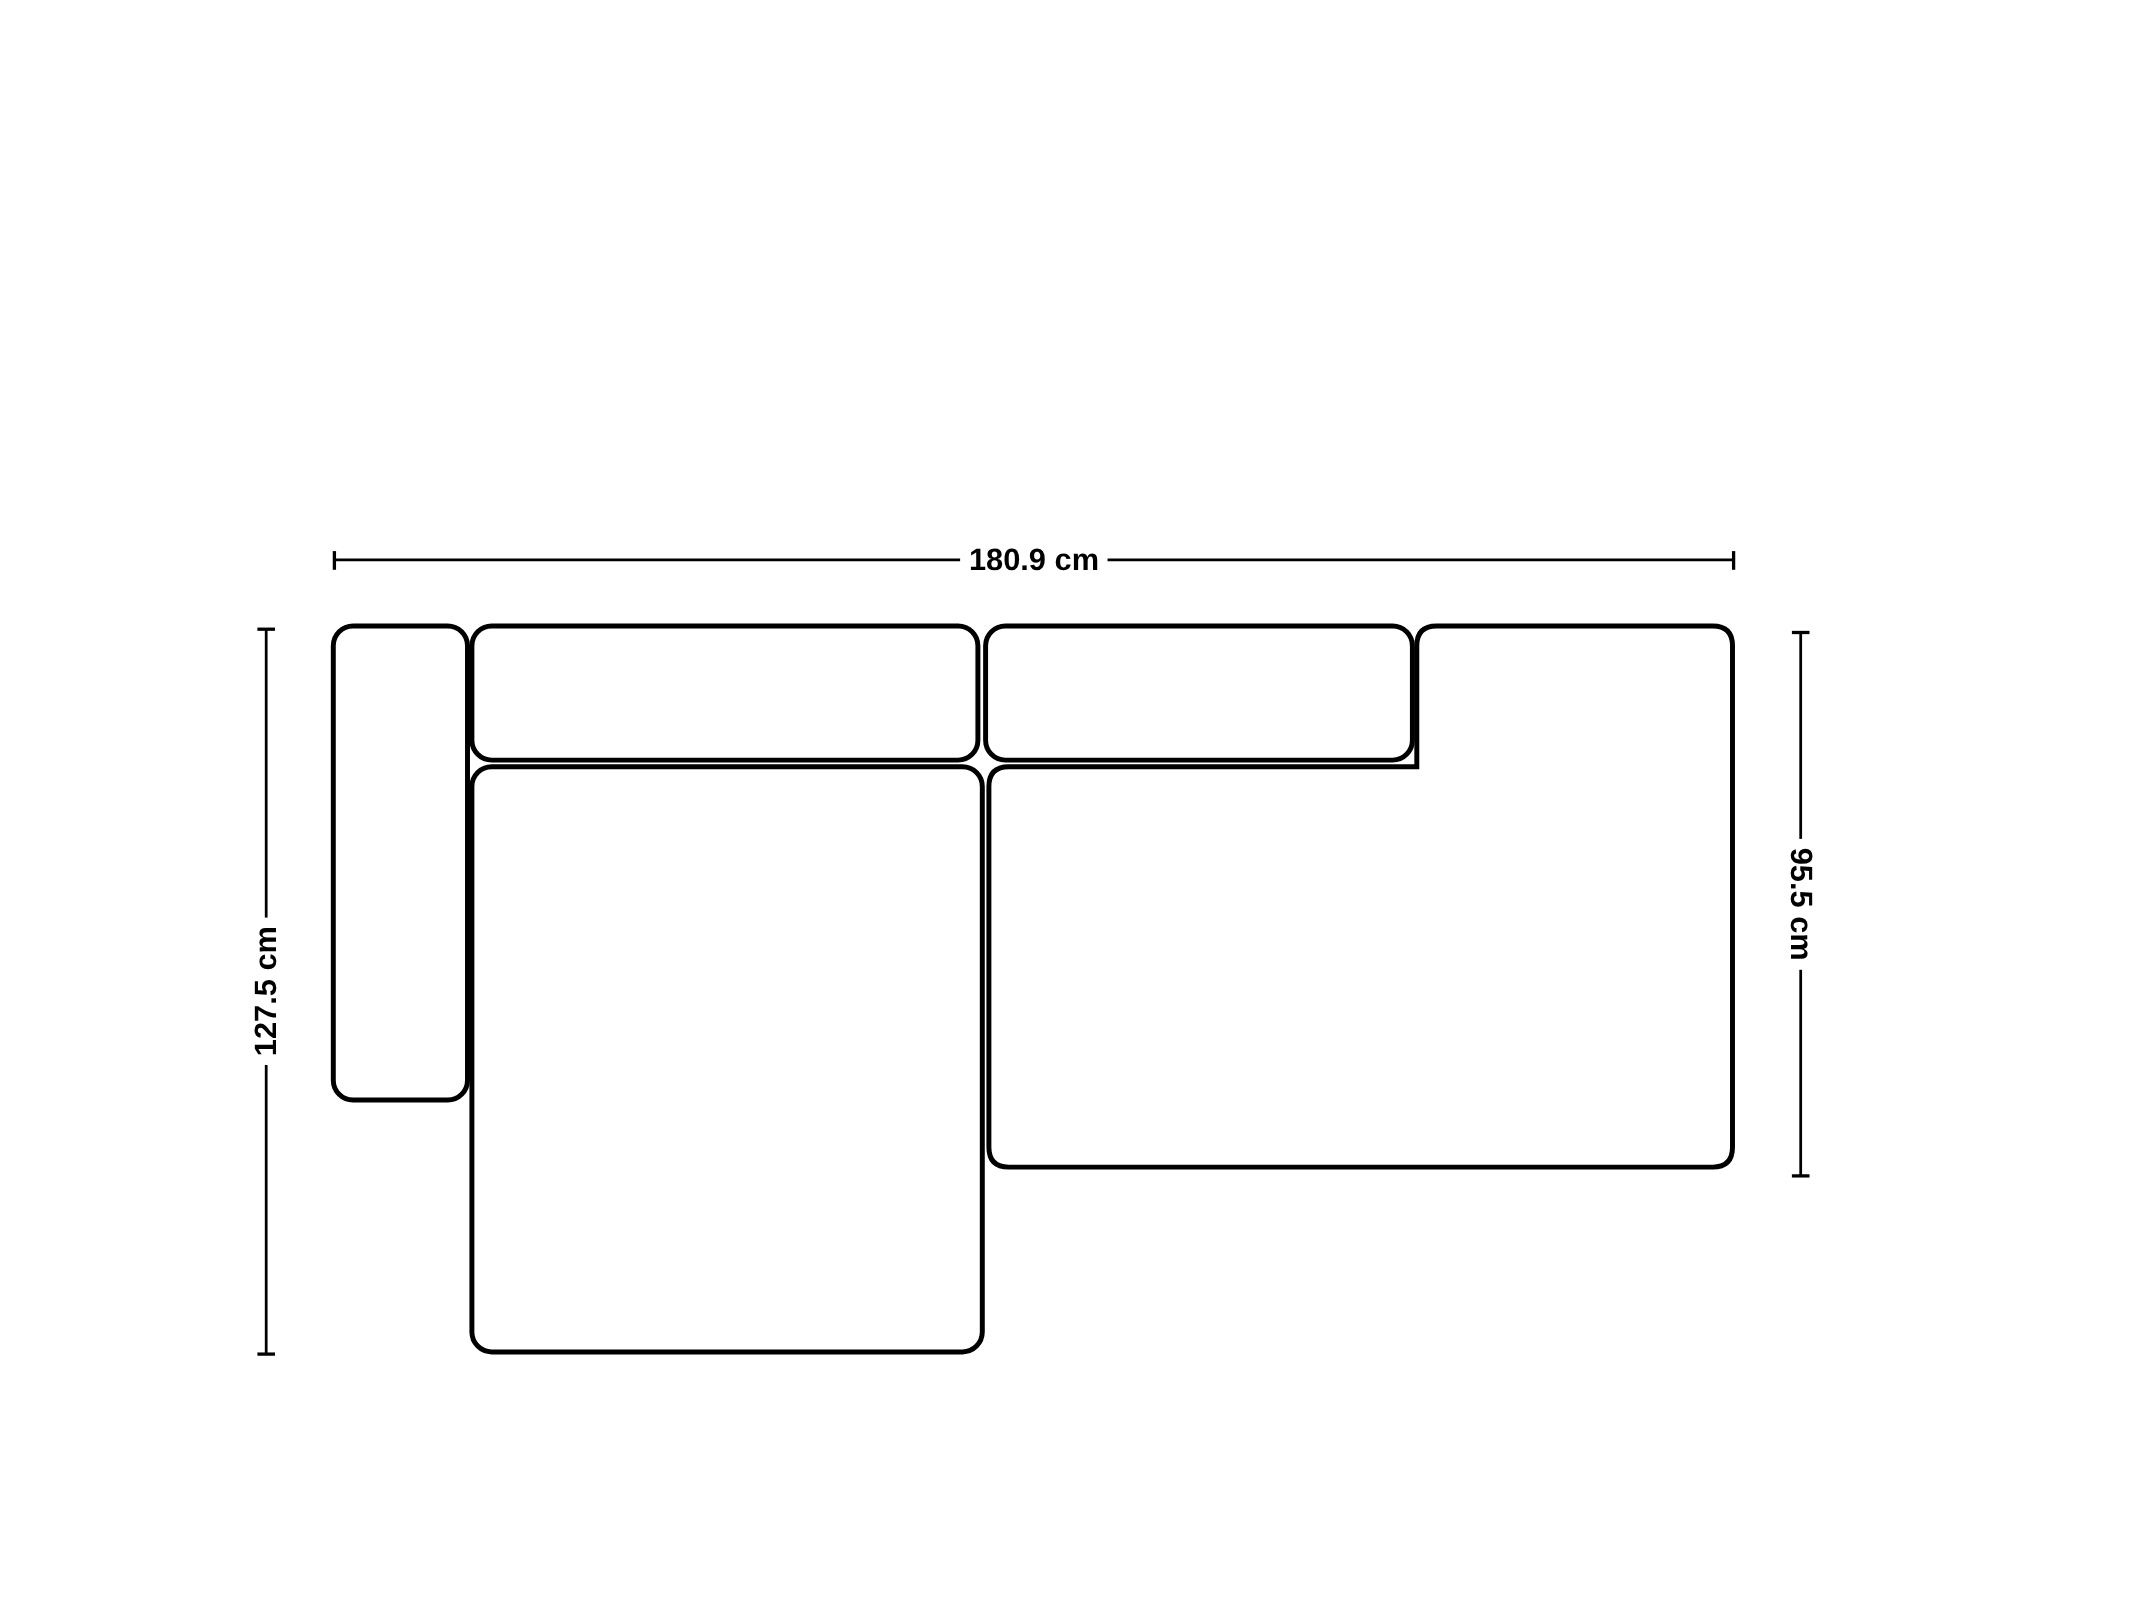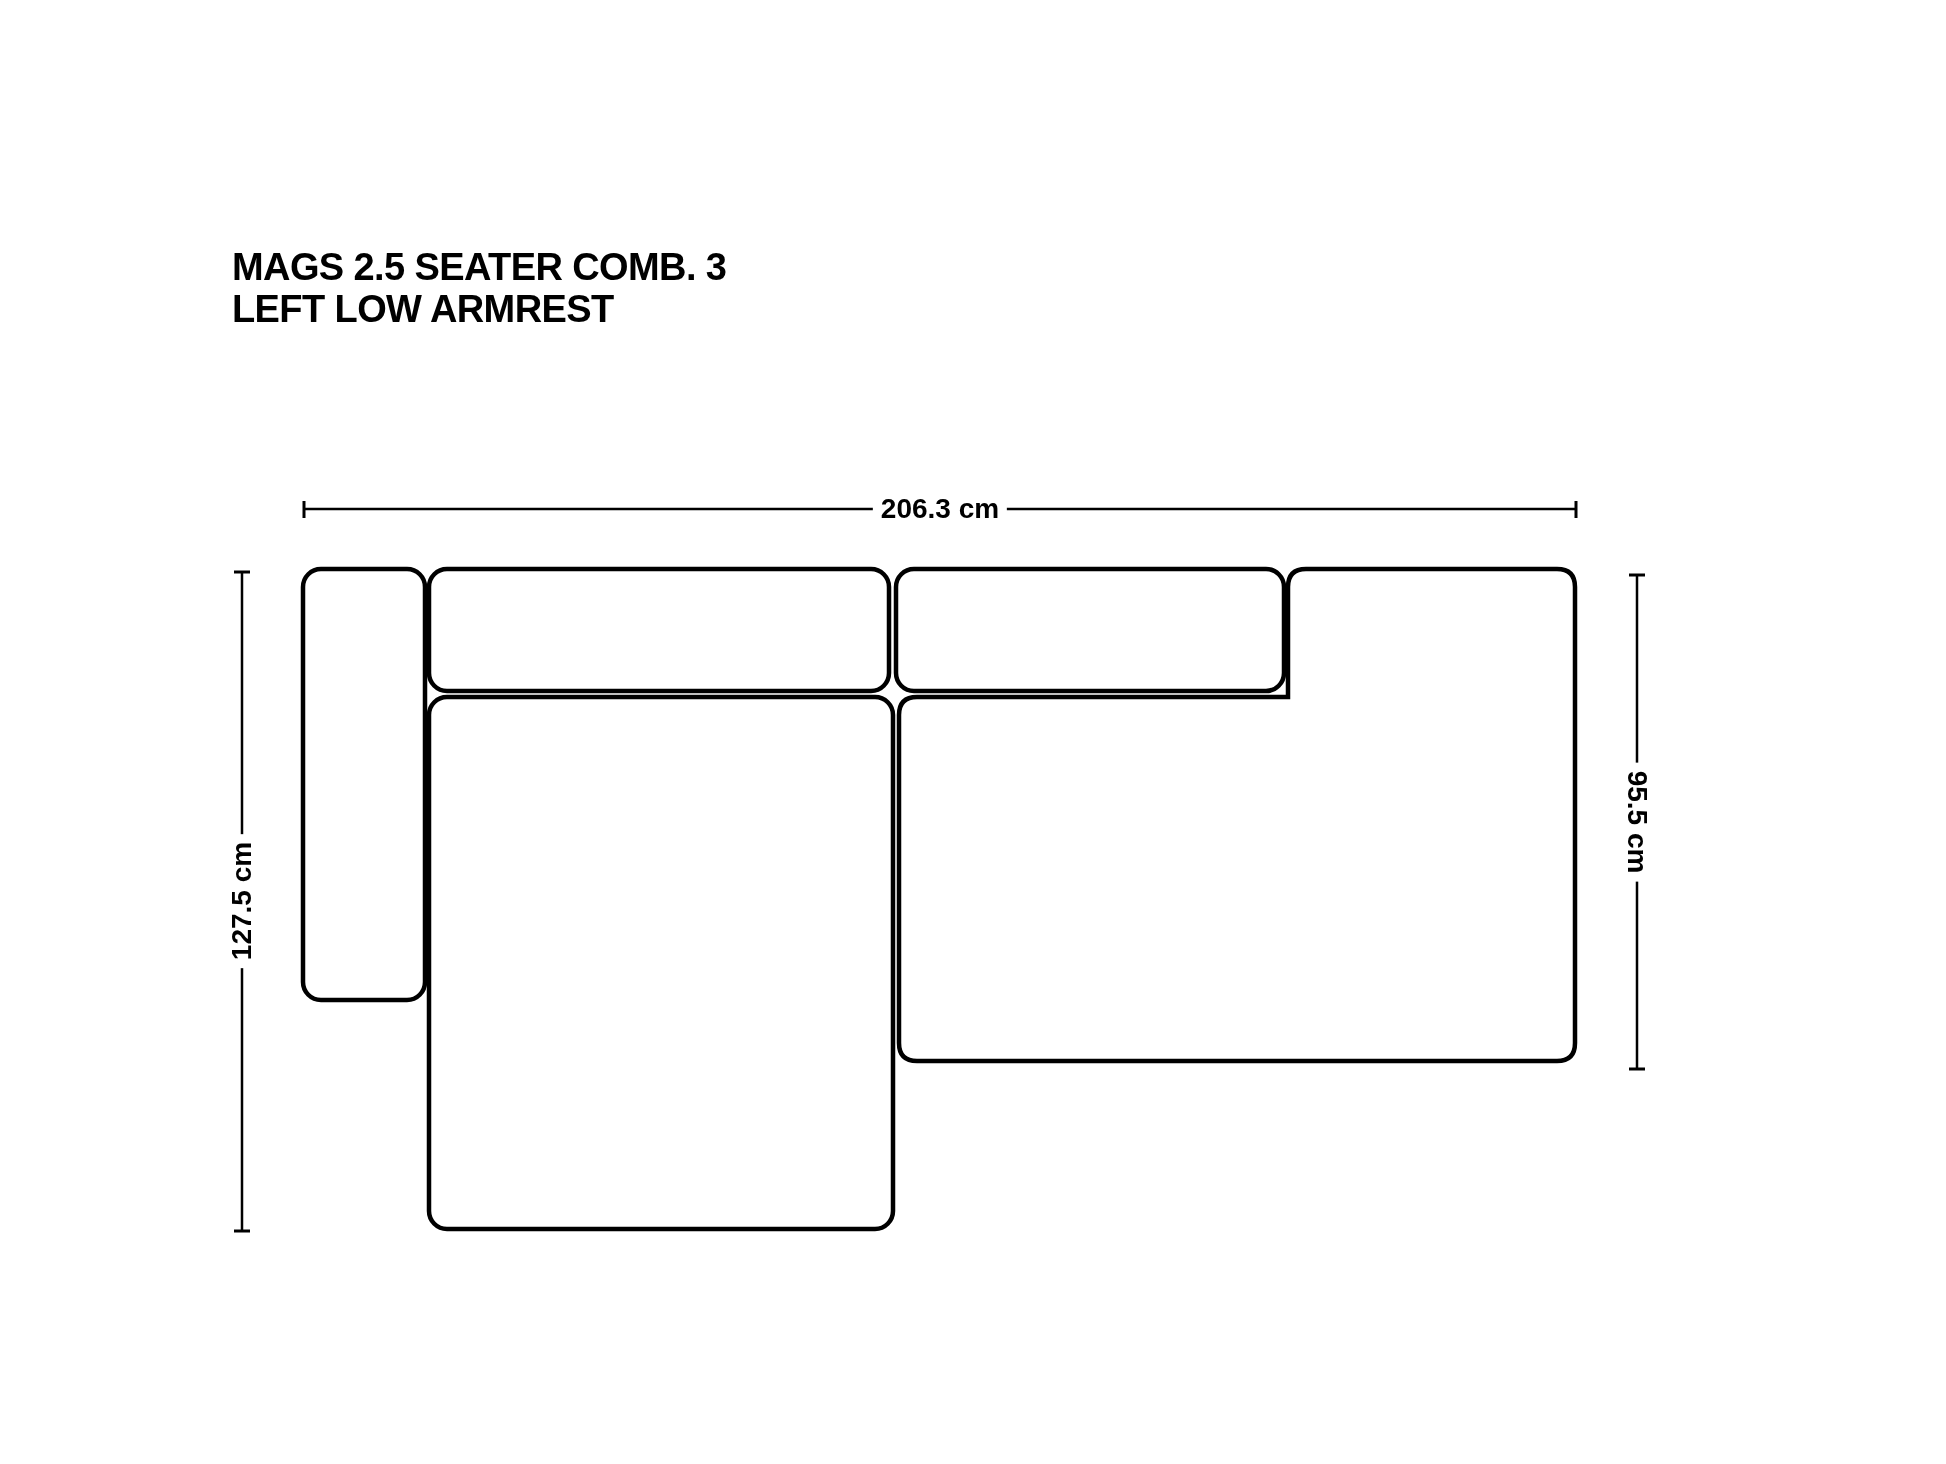--- a/index.html
+++ b/index.html
@@ -85,24 +85,20 @@
       <line x1="242" y1="572" x2="242" y2="1231"></line>
       <line x1="234" y1="572" x2="250" y2="572" stroke-width="3"></line>
       <line x1="234" y1="1231" x2="250" y2="1231" stroke-width="3"></line>
 
       <line x1="1637" y1="575" x2="1637" y2="1069"></line>
       <line x1="1629" y1="575" x2="1645" y2="575" stroke-width="3"></line>
       <line x1="1629" y1="1069" x2="1645" y2="1069" stroke-width="3"></line>
     </g>
   </svg>
 
-  <div class="title">
-    <div>MAGS 2.5 SEATER COMB. 3</div>
-    <div>LEFT LOW ARMREST</div>
-  </div>
 
-  <div class="dim-label dim-top">206.3 cm</div>
+  <div class="dim-label dim-top">180.9 cm</div>
 
   <div class="dim-label dim-left">127.5 cm</div>
 
   <div class="dim-label dim-right">95.5 cm</div>
 
 </div>
 
 </body></html>

